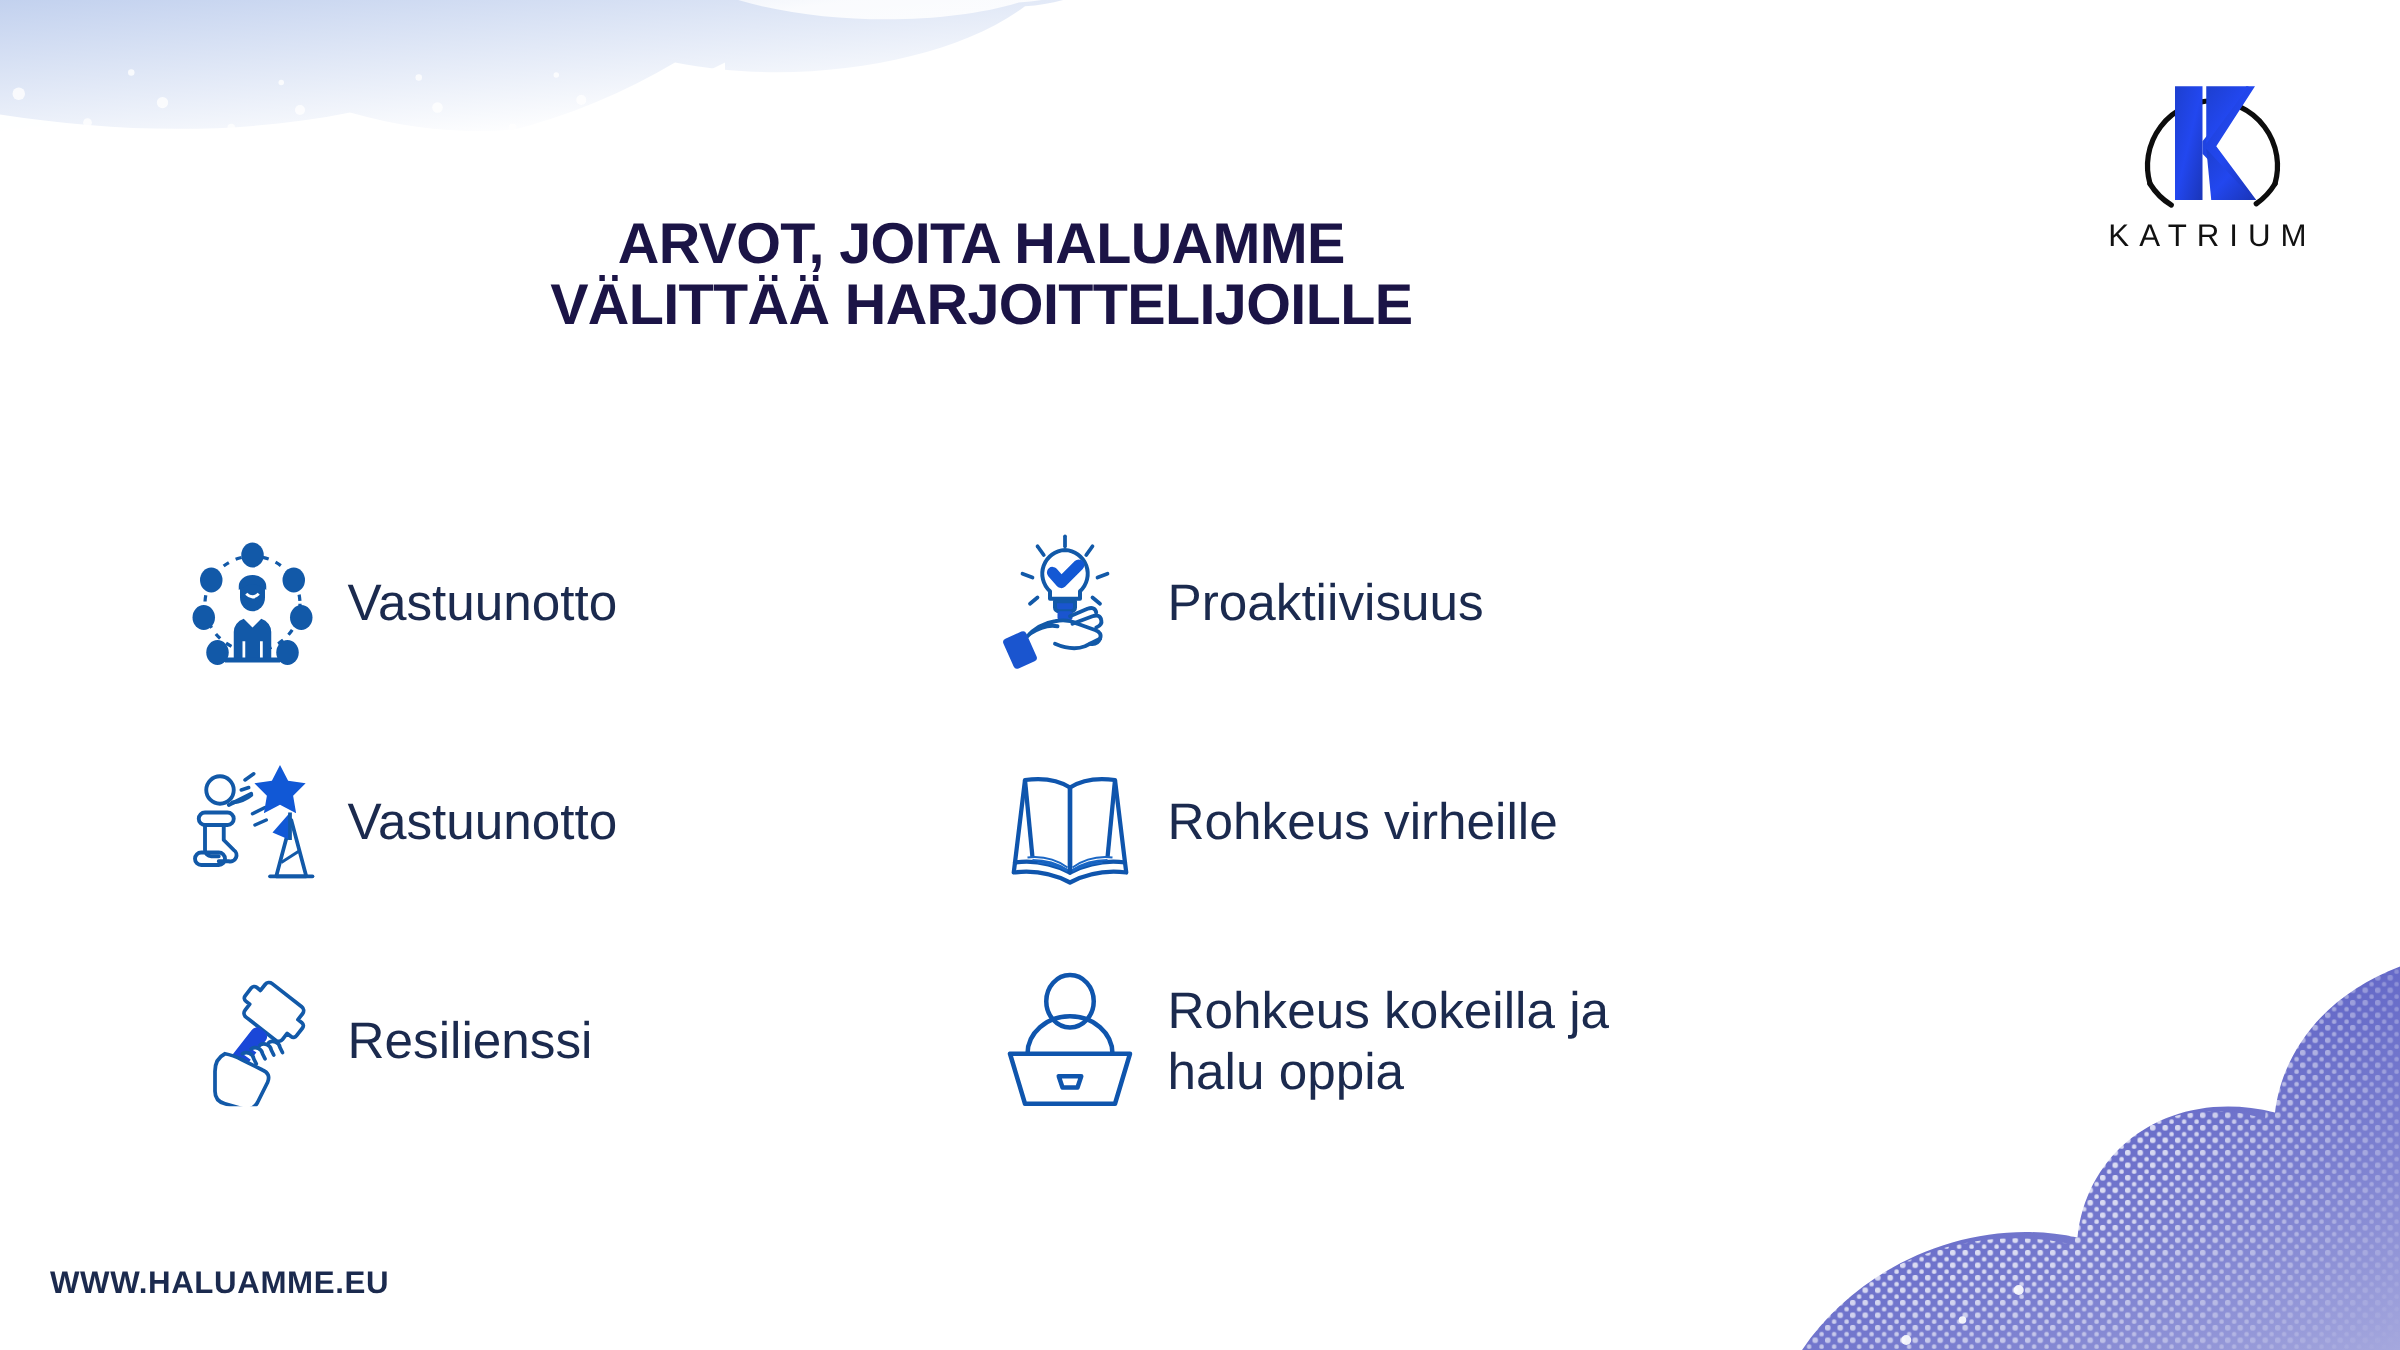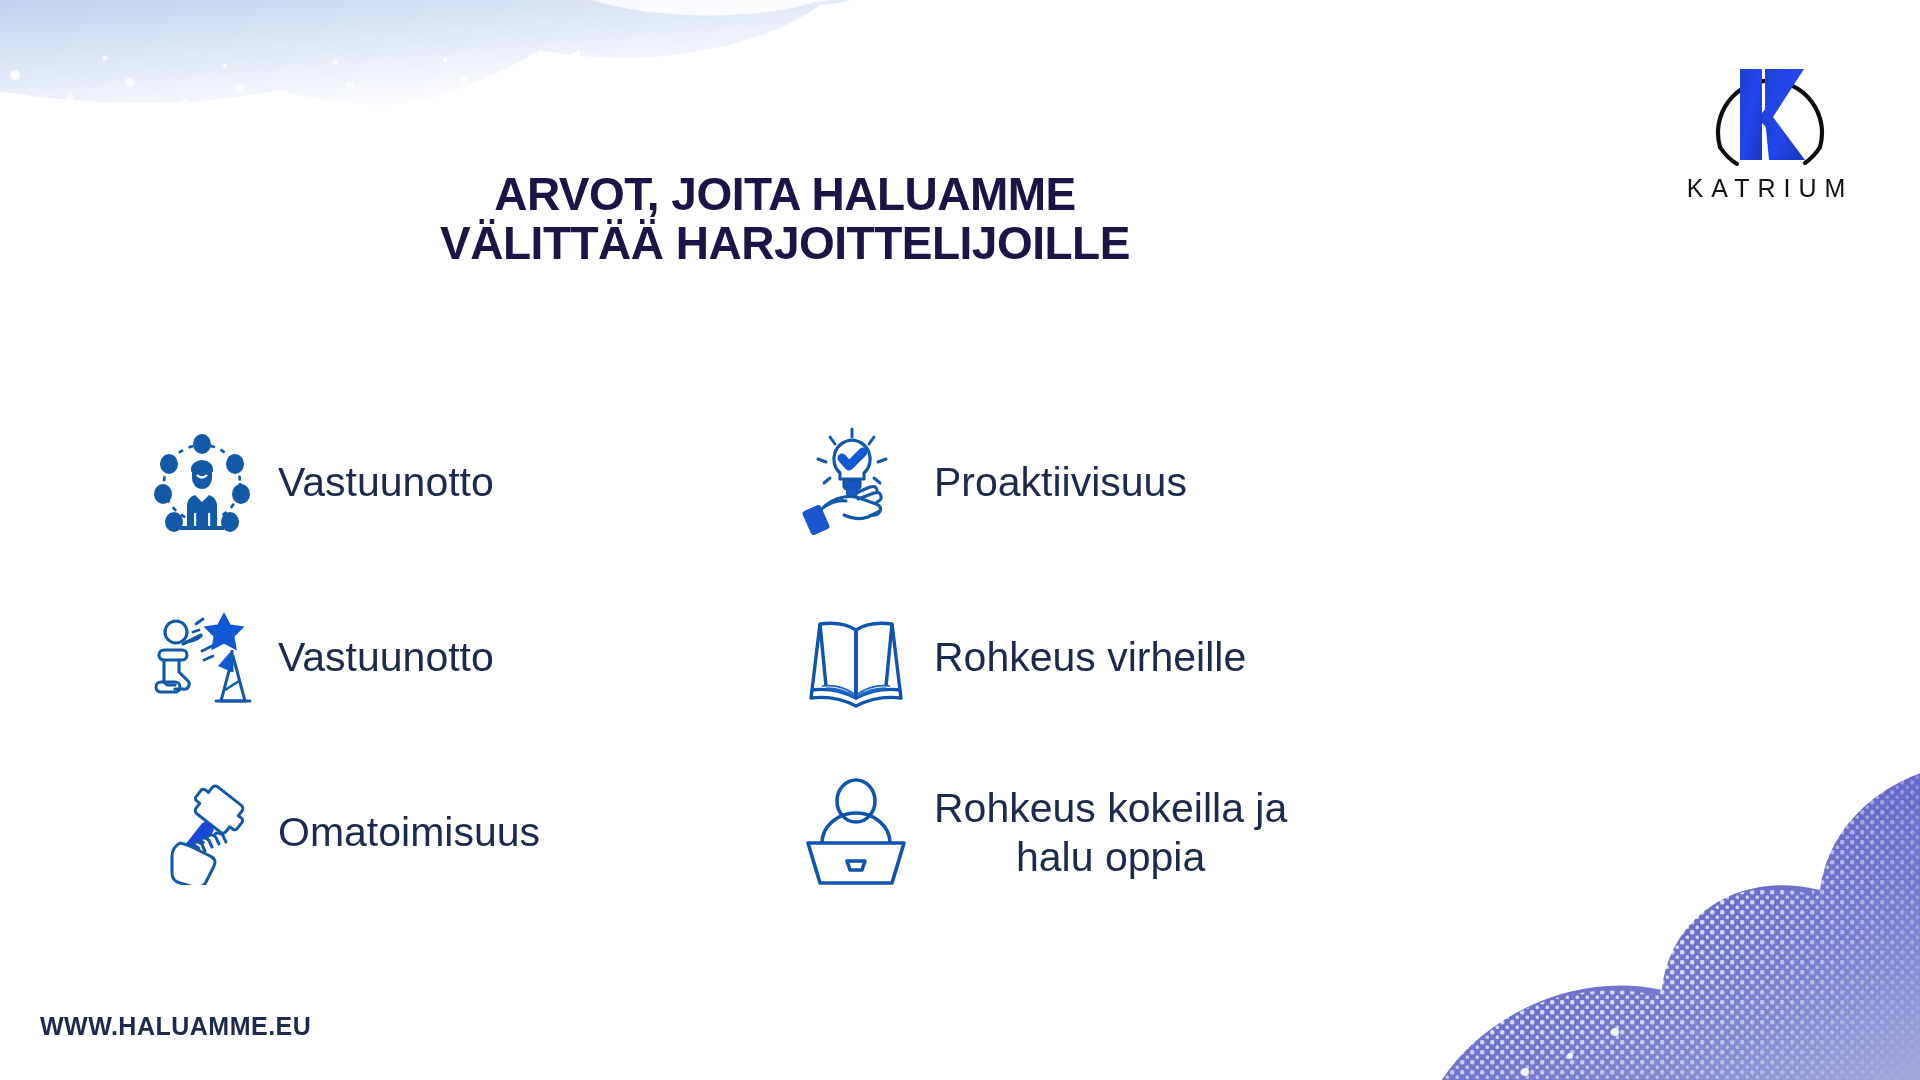--- a/index.html
+++ b/index.html
@@ -31,21 +31,21 @@
     letter-spacing:-0.5px;
     white-space:pre-line;
   }
 
   
   #values { position:absolute; left:0; top:395px; width:1700px; }
   .col { position:absolute; top:0; }
   #col-left  { left:150px;  width:620px; }
   #col-right { left:800px;  width:760px; }
 
-  .item { display:flex; align-items:center;text-align:center; }
+  .item { display:flex; align-items:center; }
   .item-icon { flex:0 0 auto; display:block; }
   .item-label {
     color:#1b2a4e;
     font-size:41px;
     line-height:1.18;
     font-weight:400;
     white-space:pre-line;
   }
 
   
@@ -278,21 +278,21 @@
         </g>
 
         <g fill="#ffffff" stroke="#1259a8" stroke-width="3" stroke-linejoin="round" stroke-linecap="round">
           <path d="M30,62 q-8,4 -8,14 v16 q0,8 8,10 l14,4 q8,2 12,-5 l8,-16 q3,-7 -4,-10 l-16,-8 q-8,-4 -14,-5 z"></path>
           <path d="M44,62 a6,6 0 0 1 9,4 l2,4"></path>
           <path d="M51,58 a6,6 0 0 1 9,4 l2,4"></path>
           <path d="M58,55 a6,6 0 0 1 9,4 l2,4"></path>
           <path d="M65,53 a6,6 0 0 1 9,4 l2,4"></path>
         </g>
       </svg>
-      <div class="item-label">Omatoimisuus</div>
+      <div class="item-label">Resilienssi</div>
     </div>
 
   </div>
 
   <div class="col" id="col-right">
 
     <div class="item">
       <svg class="item-icon" viewBox="0 0 112 112" aria-hidden="true">
 
         <g stroke="#1259a8" stroke-width="3" stroke-linecap="round">

